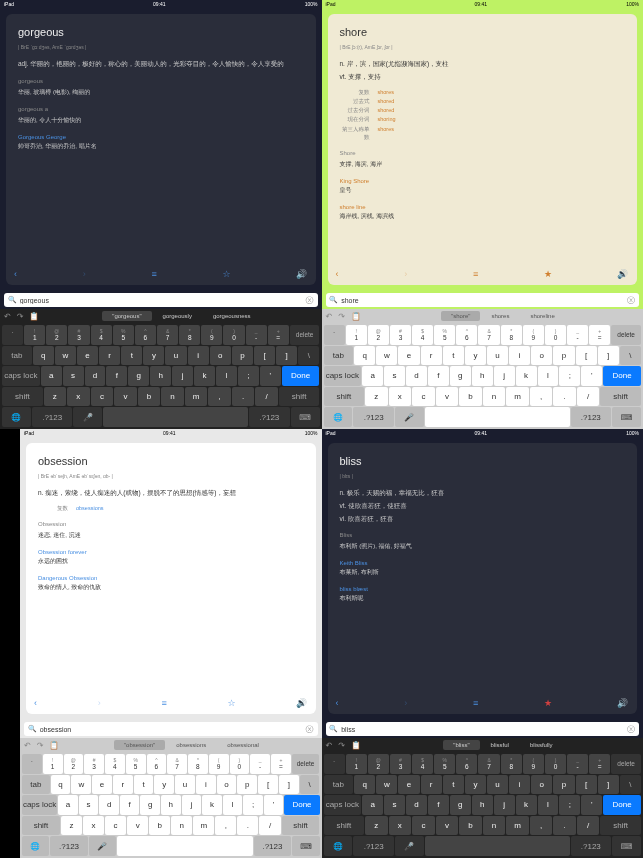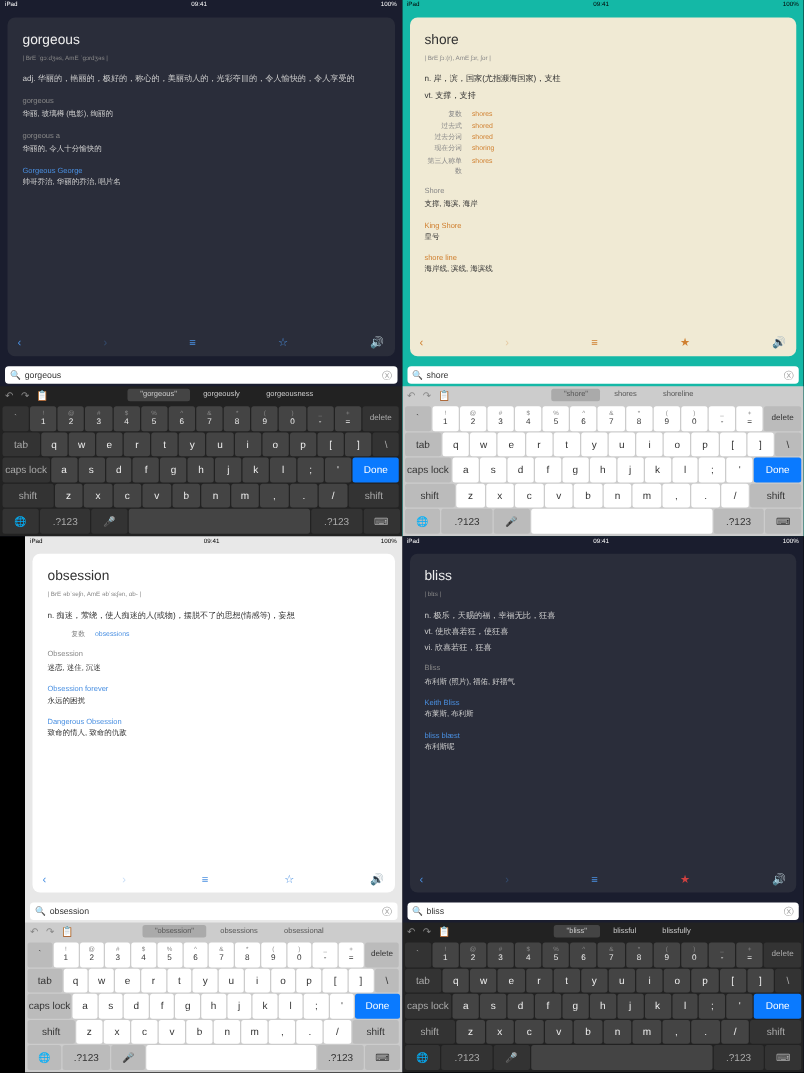--- a/index.html
+++ b/index.html
@@ -305,21 +305,21 @@
             <div>.?123</div>
           </div>
           <div class="key special">
             <div>⌨</div>
           </div>
         </div>
     </div>
   </div>
 </div>
 
-<div class="panel" style="background:#14b8a6;">
+<div class="panel" style="background:#bef264;">
   <div class="statusbar dark">
       <span>iPad</span>
       <span>09:41</span>
       <span>100%</span>
     </div>
   <div class="content-area">
     <div class="card light-card">
       <div class="word-title">shore</div>
       <div class="pron">| BrE ʃɔː(r), AmE ʃɔr, ʃor |</div>
       <div class="def">n. 岸，滨，国家(尤指濒海国家)，支柱</div>

